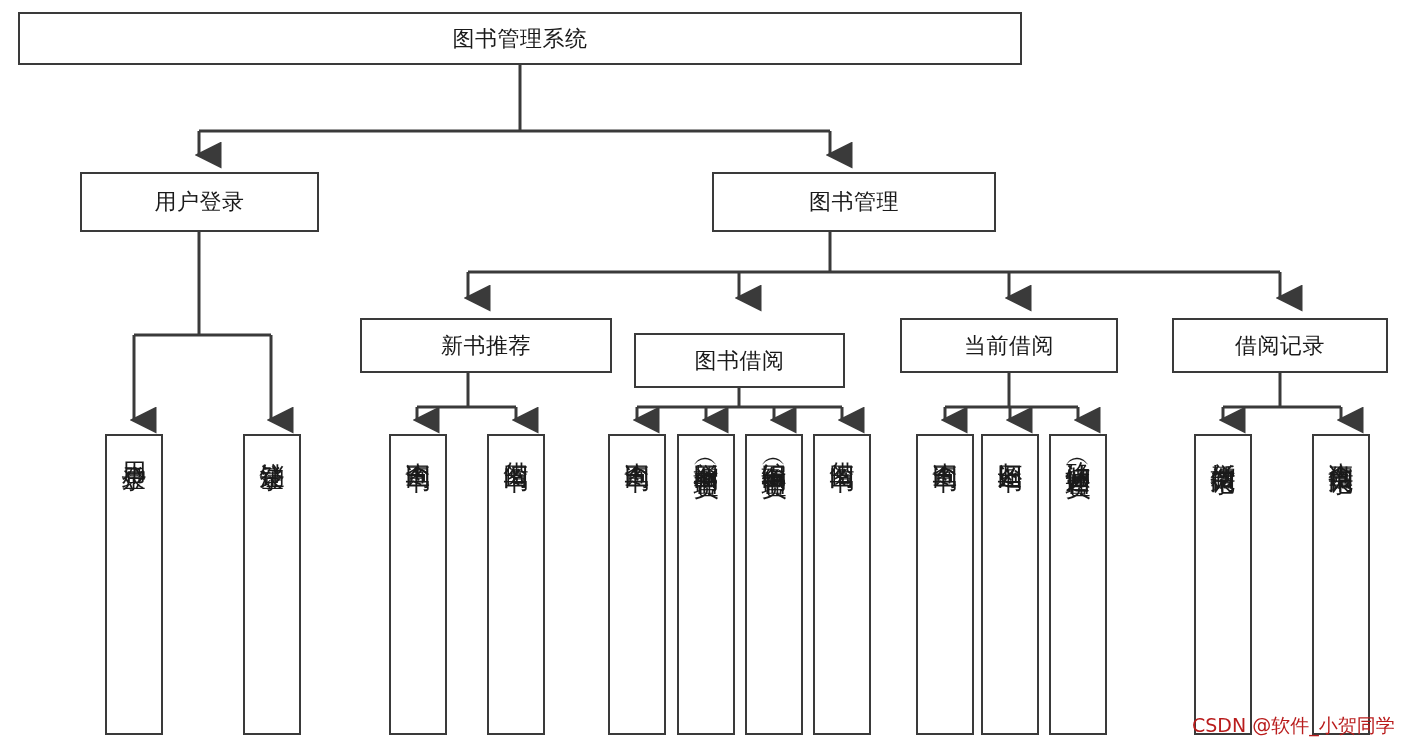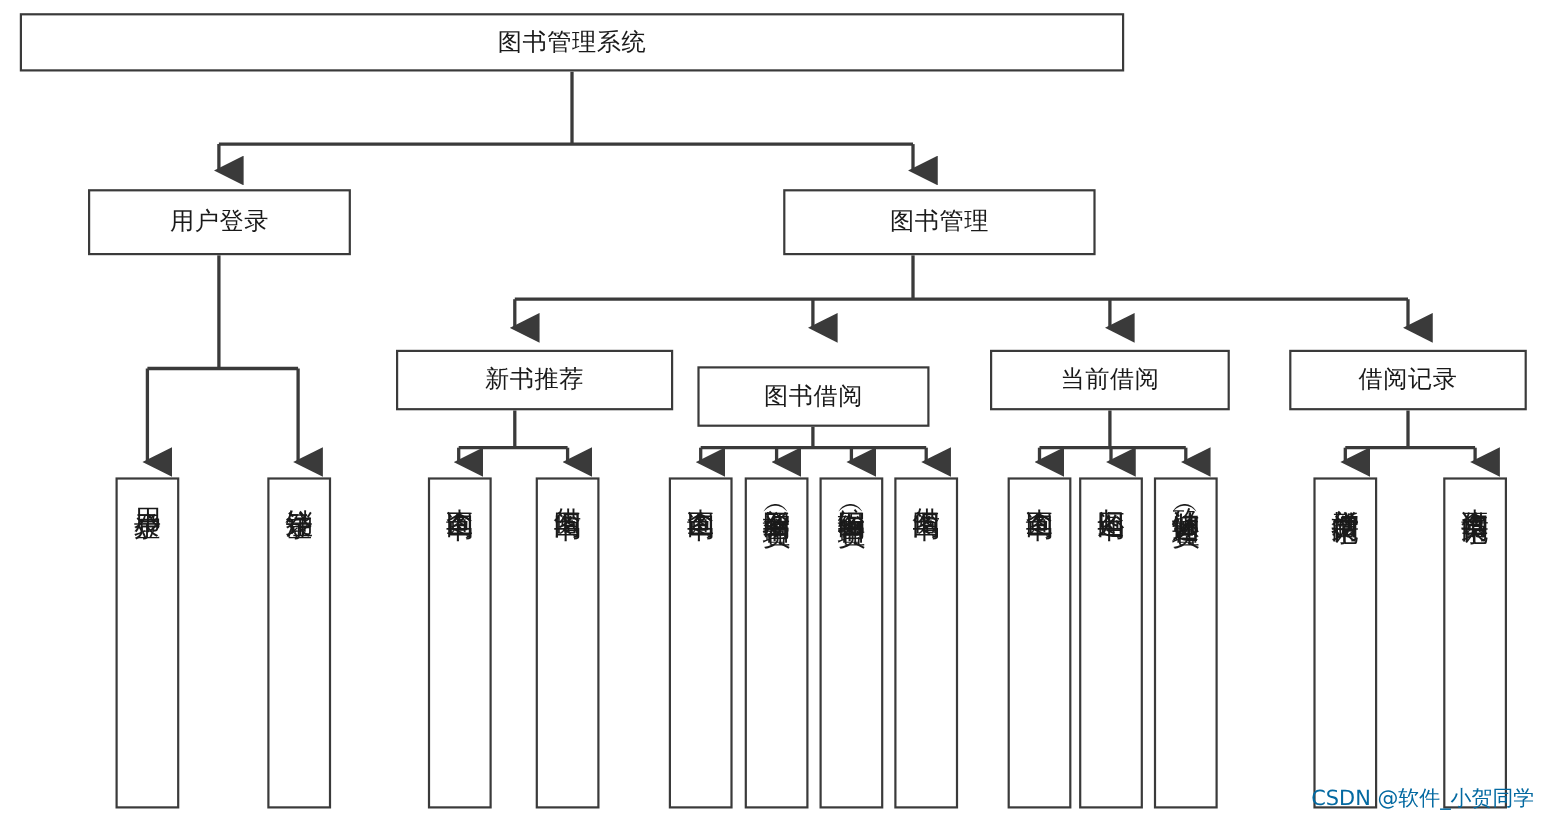--- a/index.html
+++ b/index.html
@@ -62,21 +62,21 @@
     line-height: 1.0;
     letter-spacing: 2px;
     height: auto;
     margin: 0 auto;
   }
   .watermark {
     position: absolute;
     left: 1192px;
     top: 713px;
     font-size: 19px;
-    color: #0369a1;
+    color: #b91c1c;
     white-space: nowrap;
     font-family: "DejaVu Sans", "Liberation Sans", sans-serif;
     pointer-events: none;
   }
 </style>
 </head>
 <body>
 
 <div id="diagram-root">
 

